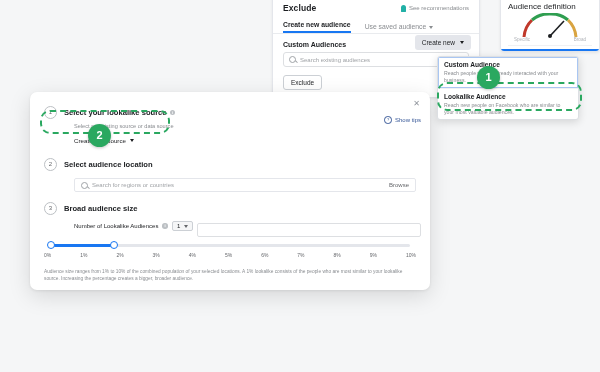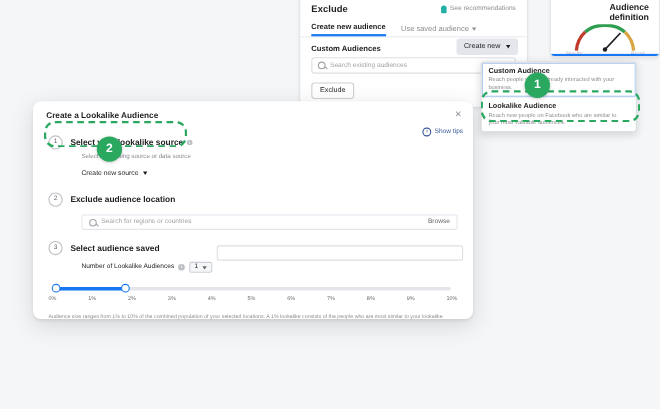--- a/index.html
+++ b/index.html
@@ -44,21 +44,21 @@
     padding:4px 7px;font-size:6.5px;color:#1c1e21;display:flex;align-items:center;gap:5px;
   }
   .ap-createnew .cn-caret{width:0;height:0;border-left:2.5px solid transparent;border-right:2.5px solid transparent;border-top:3px solid #1c1e21;}
 
   
   .def-card{
     position:absolute;left:500px;top:-6px;width:100px;height:58px;
     background:#fff;border:1px solid #e4e6eb;border-radius:4px;box-shadow:0 1px 3px rgba(0,0,0,.07);
     overflow:hidden;padding:7px 7px 0 7px;box-sizing:border-box;
   }
-  .def-title{font-size:8px;font-weight:bold;color:#1c1e21;margin-bottom:2px;margin-left:46px;}
+  .def-title{font-size:8px;font-weight:normal;color:#1c1e21;margin-bottom:2px;}
   .gauge-wrap{position:relative;width:62px;height:26px;margin:0 auto;}
   .gauge-labels{display:flex;justify-content:space-between;width:72px;margin:-2px auto 0 auto;font-size:4.6px;color:#b0b3b8;}
   .def-reach{font-size:5.6px;color:#65676b;margin-top:3px;border-top:1px solid #f0f1f3;padding-top:3px;}
   .def-reach b{font-weight:normal;color:#1c1e21;}
   .def-bluebar{position:absolute;left:0;right:0;bottom:0;height:2px;background:#1877f2;}
 
   
   .dd{
     position:absolute;left:437px;top:56px;width:140px;
     background:#fff;border:1px solid #dcdfe3;border-radius:3px;
@@ -212,21 +212,20 @@
       <div class="dd-t">Custom Audience</div>
       <div class="dd-d">Reach people who've already interacted with your business.</div>
     </div>
     <div class="dd-item">
       <div class="dd-t">Lookalike Audience</div>
       <div class="dd-d">Reach new people on Facebook who are similar to your most valuable audiences.</div>
     </div>
   </div>
 
   <div class="modal">
-    <div class="m-title">Create a Lookalike Audience</div>
     <div class="m-close">✕</div>
     <div class="m-tips">
       <span class="tip-ic">?</span>
       <span>Show tips</span>
     </div>
 
     <div style="margin-top:14px;">
       <div class="step">
         <div class="step-num">1</div>
         <div class="step-label">
@@ -238,35 +237,35 @@
       <div class="src-create">
         <span>Create new source</span>
         <i class="cn-caret"></i>
       </div>
     </div>
     <div class="src-input" value=""></div>
 
     <div style="margin-top:11px;">
       <div class="step">
         <div class="step-num">2</div>
-        <div class="step-label">Exclude audience location</div>
+        <div class="step-label">Select audience location</div>
       </div>
       <div class="loc-search">
         <span class="loc-left">
           <span class="mag"></span>
           <span>Search for regions or countries</span>
         </span>
         <span class="browse">Browse</span>
       </div>
     </div>
 
     <div style="margin-top:10px;">
       <div class="step">
         <div class="step-num">3</div>
-        <div class="step-label">Select audience saved</div>
+        <div class="step-label">Broad audience size</div>
       </div>
       <div class="size-row">
         <span>Number of Lookalike Audiences</span>
         <span class="info-ic">i</span>
         <span class="size-select">
           <span>1</span>
           <i class="cn-caret"></i>
         </span>
       </div>
 

